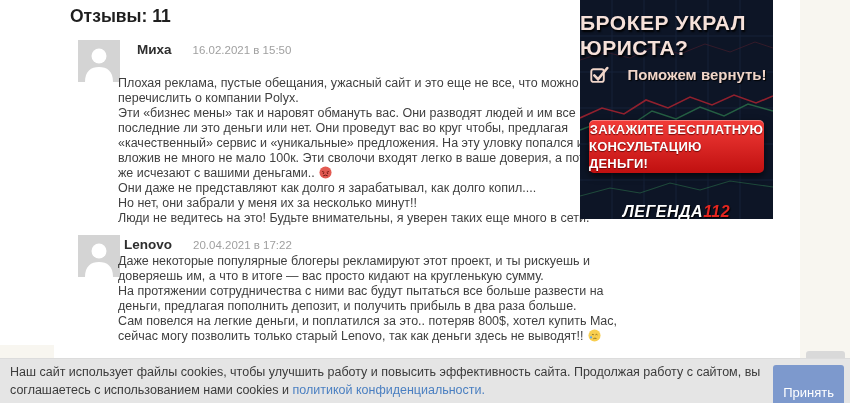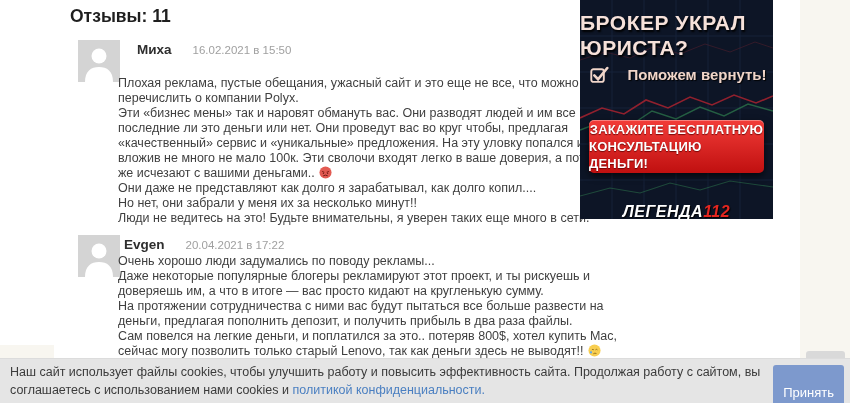--- a/index.html
+++ b/index.html
@@ -92,29 +92,28 @@
     <div class="tline">Люди не ведитесь на это! Будьте внимательны, я уверен таких еще много в сети.</div>
   </div>
 
   <div class="avatar" style="left:78px;top:235px;">
     <svg viewBox="0 0 42 42" width="42" height="42">
       <circle cx="21" cy="16" r="7.5" fill="#ffffff"></circle>
       <path d="M7 42 C7 31 13 27 21 27 C29 27 35 31 35 42 Z" fill="#ffffff"></path>
     </svg>
   </div>
   <div class="rev-head" style="left:124px;top:237px;">
-    <span class="rev-author">Evgen</span>
+    <span class="rev-author">Lenovo</span>
     <span class="rev-date">20.04.2021 в 17:22</span>
   </div>
   <div class="rev-body" style="top:254px;">
-    <div class="tline">Очень хорошо люди задумались по поводу рекламы...</div>
     <div class="tline">Даже некоторые популярные блогеры рекламируют этот проект, и ты рискуешь и</div>
     <div class="tline">доверяешь им, а что в итоге — вас просто кидают на кругленькую сумму.</div>
     <div class="tline">На протяжении сотрудничества с ними вас будут пытаться все больше развести на</div>
-    <div class="tline">деньги, предлагая пополнить депозит, и получить прибыль в два раза файлы.</div>
+    <div class="tline">деньги, предлагая пополнить депозит, и получить прибыль в два раза больше.</div>
     <div class="tline">Сам повелся на легкие деньги, и поплатился за это.. потеряв 800$, хотел купить Mac,</div>
     <div class="tline">
       <span>сейчас могу позволить только старый Lenovo, так как деньги здесь не выводят!!</span><span class="emo"><svg viewBox="0 0 20 20">
         <circle cx="10" cy="10" r="9.3" fill="#f8ce50"></circle>
         <path d="M6 9 q1.5-1.6 3 0 M11.5 9 q1.5-1.6 3 0" stroke="#7a5a10" stroke-width="1.2" fill="none"></path>
         <path d="M4.6 10.2 q1.7 1.3 1.7 2.8 a1.7 1.7 0 0 1-3.4 0 q0-1.5 1.7-2.8z" fill="#62a8ea"></path>
         <path d="M8.2 15 q2.2-1.5 4.8-.4" stroke="#7a5a10" stroke-width="1.2" fill="none"></path>
       </svg></span>
     </div>
   </div>

